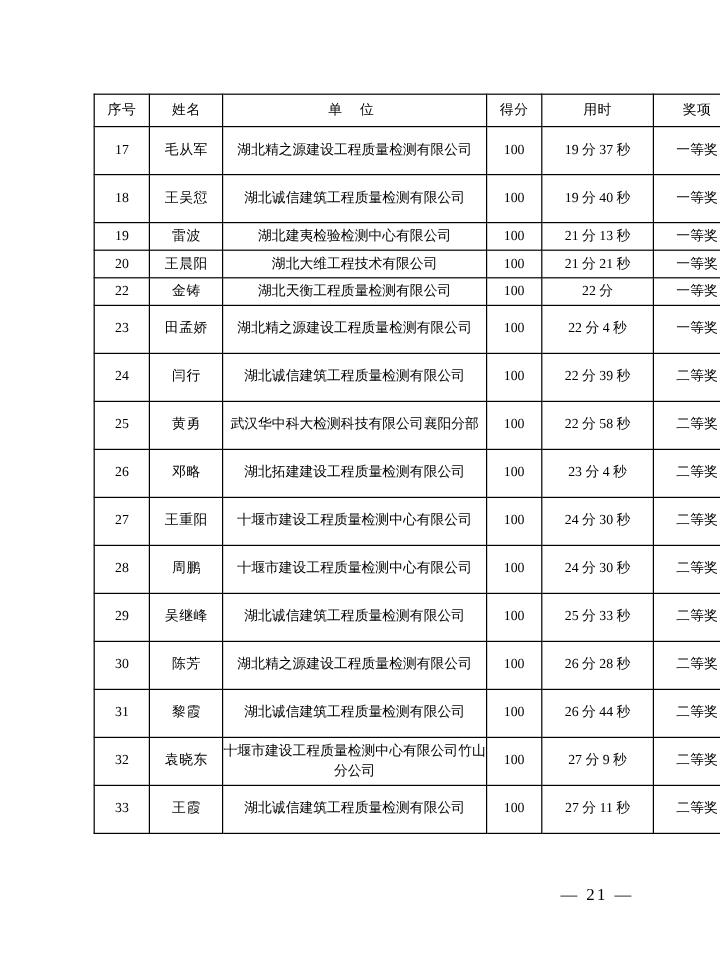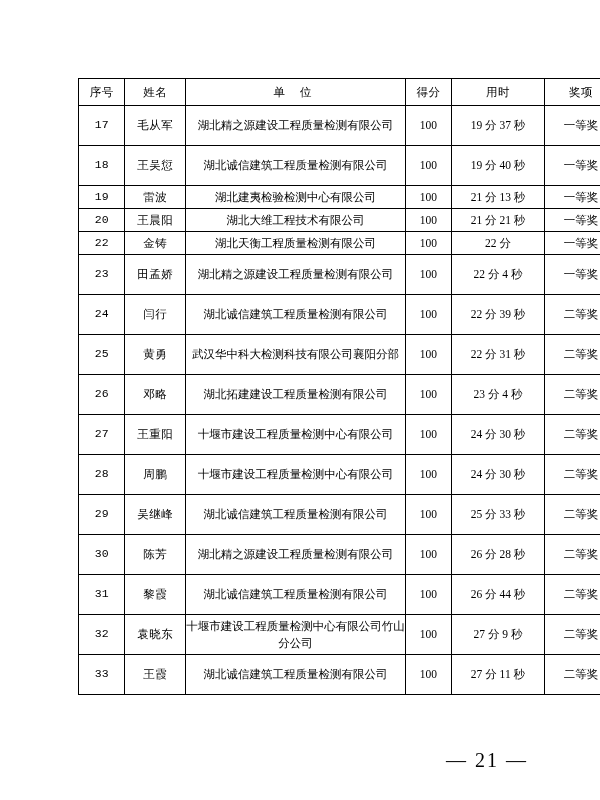--- a/index.html
+++ b/index.html
@@ -42,21 +42,20 @@
     font-size: 12.5px;
     letter-spacing: 0.5px;
   }
   th.col-unit {
     letter-spacing: 6px;
     padding-left: 6px;
     margin-top: 44px;
   }
   td.c-no {
     font-size: 12.5px;
-    font-family: Liberation Mono, monospace;
   }
   td.c-name {
     font-size: 12.5px;
     letter-spacing: 0.5px;
   }
   td.c-unit {
     text-align: left;
     padding: 3px 5px 3px 6px;
     font-size: 11.5px;
     line-height: 1.5;
@@ -80,22 +79,22 @@
   col.w-no    { width: 38px; }
   col.w-name  { width: 50px; }
   col.w-unit  { width: 180px; }
   col.w-score { width: 38px; }
   col.w-time  { width: 76px; }
   col.w-award { width: 60px; }
 
   .footer {
     position: absolute;
     right: 72px;
-    bottom: 28px;
-    font-size: 20px;
+    bottom: 45px;
+    font-size: 14px;
     letter-spacing: 2px;
   }
 </style>
 </head>
 <body>
 
 <div class="page">
   <table class="award-table">
     <colgroup>
       <col class="w-no">
@@ -170,21 +169,21 @@
           <td class="c-unit">湖北诚信建筑工程质量检测有限公司</td>
           <td class="c-score">100</td>
           <td class="c-time">22 分 39 秒</td>
           <td class="c-award">二等奖</td>
         </tr>
         <tr class="tall">
           <td class="c-no">25</td>
           <td class="c-name">黄勇</td>
           <td class="c-unit">武汉华中科大检测科技有限公司襄阳分部</td>
           <td class="c-score">100</td>
-          <td class="c-time">22 分 31 秒</td>
+          <td class="c-time">22 分 58 秒</td>
           <td class="c-award">二等奖</td>
         </tr>
         <tr class="tall">
           <td class="c-no">26</td>
           <td class="c-name">邓略</td>
           <td class="c-unit">湖北拓建建设工程质量检测有限公司</td>
           <td class="c-score">100</td>
           <td class="c-time">23 分 4 秒</td>
           <td class="c-award">二等奖</td>
         </tr>

